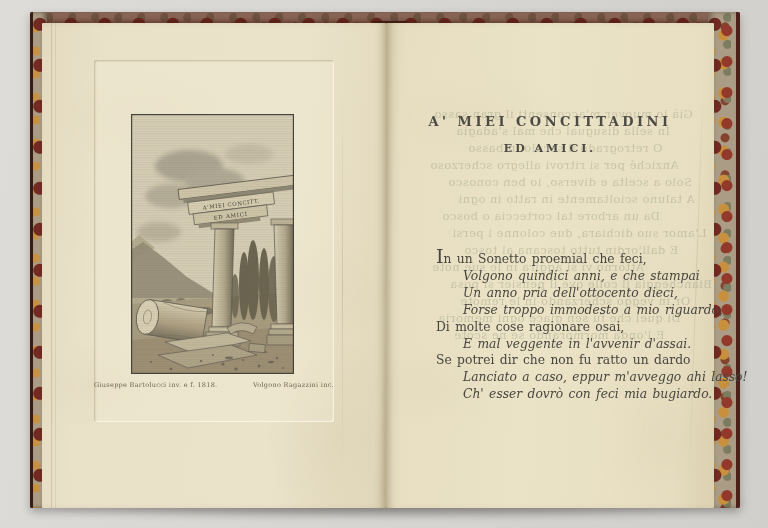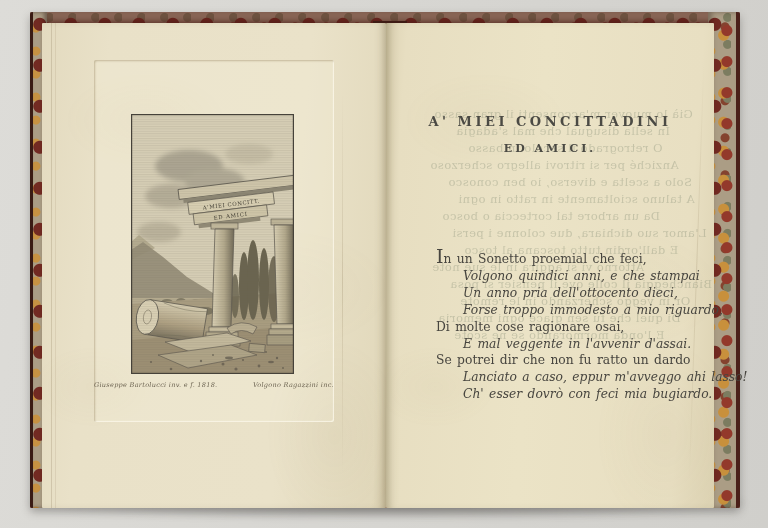--- a/index.html
+++ b/index.html
@@ -44,21 +44,21 @@
     radial-gradient(ellipse 90px 60px at 15% 75%, rgba(150,130,85,.08), transparent 70%);}
   .leaf-edge{position:absolute;top:0;height:100%;width:1px;background:rgba(120,100,65,.35);}
   .crease{position:absolute;width:1px;background:linear-gradient(rgba(120,100,65,0),rgba(120,100,65,.4),rgba(120,100,65,0));}
   
   .plate-mark{position:absolute;left:52px;top:37px;width:240px;height:362px;
     background:rgba(248,243,224,.25);
     box-shadow:inset 1px 1px 2px rgba(120,100,60,.35), inset -1px -1px 1px rgba(255,252,240,.8);
     border-radius:2px;}
   .engraving{position:absolute;left:89px;top:91px;width:163px;height:260px;}
   .captions{position:absolute;left:52px;top:358px;width:240px;display:flex;justify-content:space-between;
-    font-size:6.5px;font-style:italic;color:#6d6452;letter-spacing:.3px;}
+    font-size:6.5px;color:#6d6452;letter-spacing:.3px;}
   
   .title1{position:absolute;left:0;top:91px;width:100%;text-align:center;
     font-size:13px;letter-spacing:3.5px;color:#4b4a44;font-weight:bold;}
   .title2{position:absolute;left:0;top:119px;width:100%;text-align:center;
     font-size:11px;letter-spacing:3px;color:#4b4a44;font-weight:bold;}
   .poem{position:absolute;left:50px;top:228px;width:272px;font-size:12.3px;line-height:16.9px;
     color:#47453f;word-spacing:1.5px;}
   .poem-line{white-space:nowrap;}
   .poem-line.indent{padding-left:27px;font-style:italic;}
   .initcap{font-size:19px;line-height:10px;}

